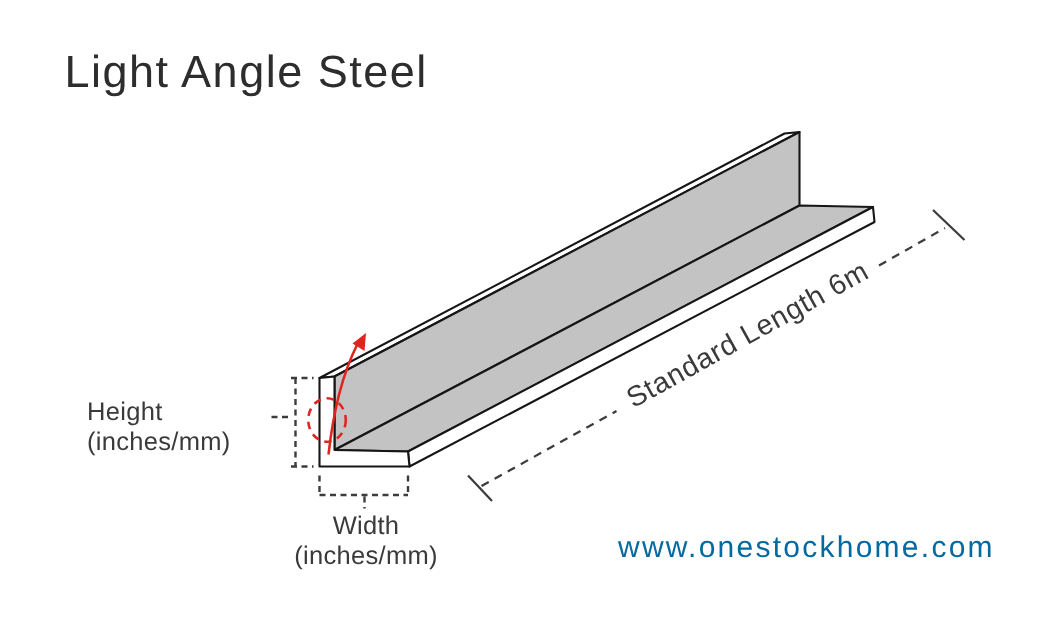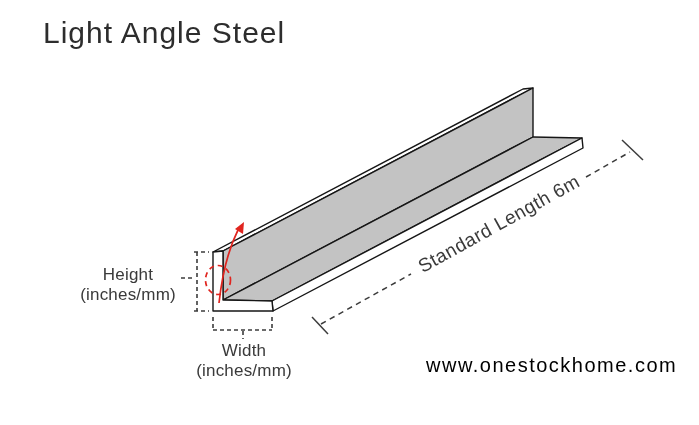--- a/index.html
+++ b/index.html
@@ -16,21 +16,21 @@
     overflow: hidden;
   }
   #diagram-svg {
     position: absolute;
     left: 0;
     top: 0;
   }
   .page-title {
     position: absolute;
     left: 43px;
-    top: 16px;
+    top: 32px;
     font-size: 30px;
     font-weight: 300;
     letter-spacing: 1px;
     color: #2d2d2d;
     white-space: nowrap;
   }
   .dim-label {
     position: absolute;
     color: #3a3a3a;
     font-size: 18px;
@@ -40,45 +40,44 @@
     white-space: nowrap;
   }
   .thickness-label {
     left: 104px;
     top: 199px;
   }
   .height-label {
     left: 58px;
     top: 265px;
     width: 140px;
-    text-align: center;
     font-size: 17px;
   }
   .width-label {
     left: 174px;
     top: 341px;
     width: 140px;
     text-align: center;
     font-size: 17px;
   }
   .length-label {
     left: 499px;
     top: 224px;
     transform: translate(-50%, -50%) rotate(-29deg);
     font-size: 19px;
     letter-spacing: 0.5px;
   }
   .watermark {
     position: absolute;
-    left: 426px;
+    left: 412px;
     top: 354px;
     font-size: 20px;
     font-weight: 300;
     letter-spacing: 1.5px;
-    color: #000000;
+    color: #0369a1;
     white-space: nowrap;
   }
 </style>
 </head>
 <body>
 
 <div id="canvas">
 
   <svg id="diagram-svg" width="699" height="425" viewBox="0 0 699 425">
 

